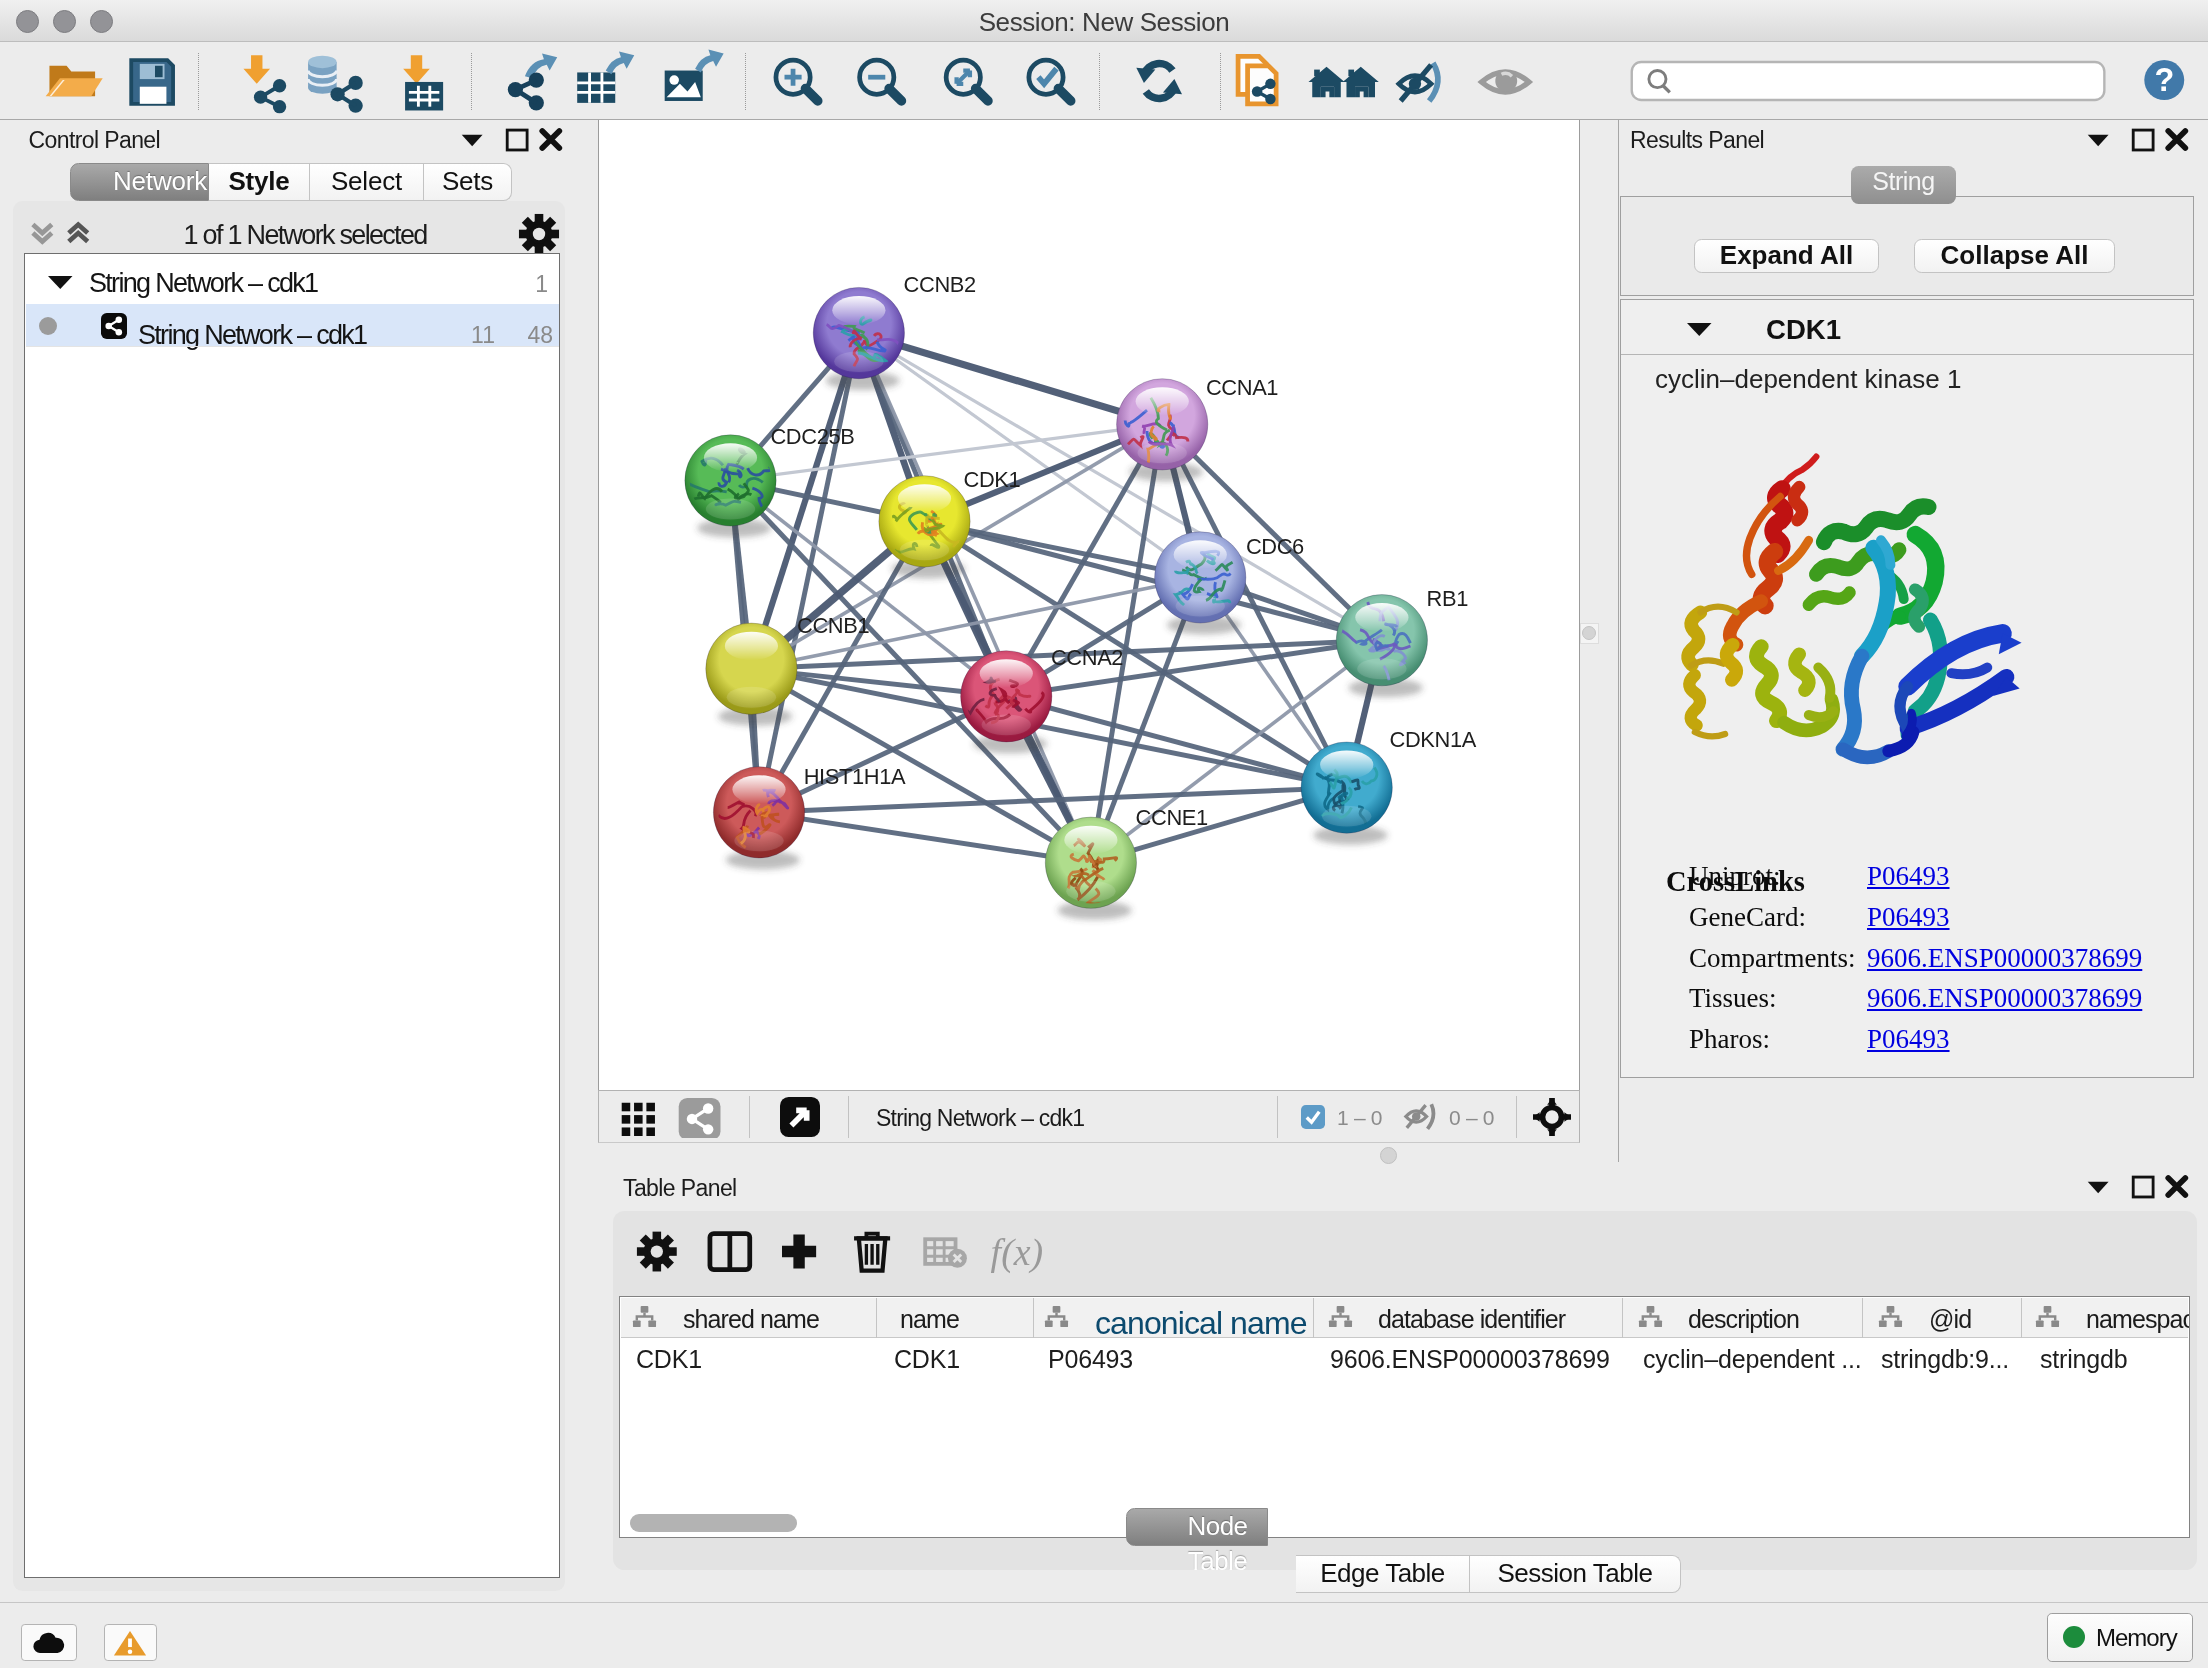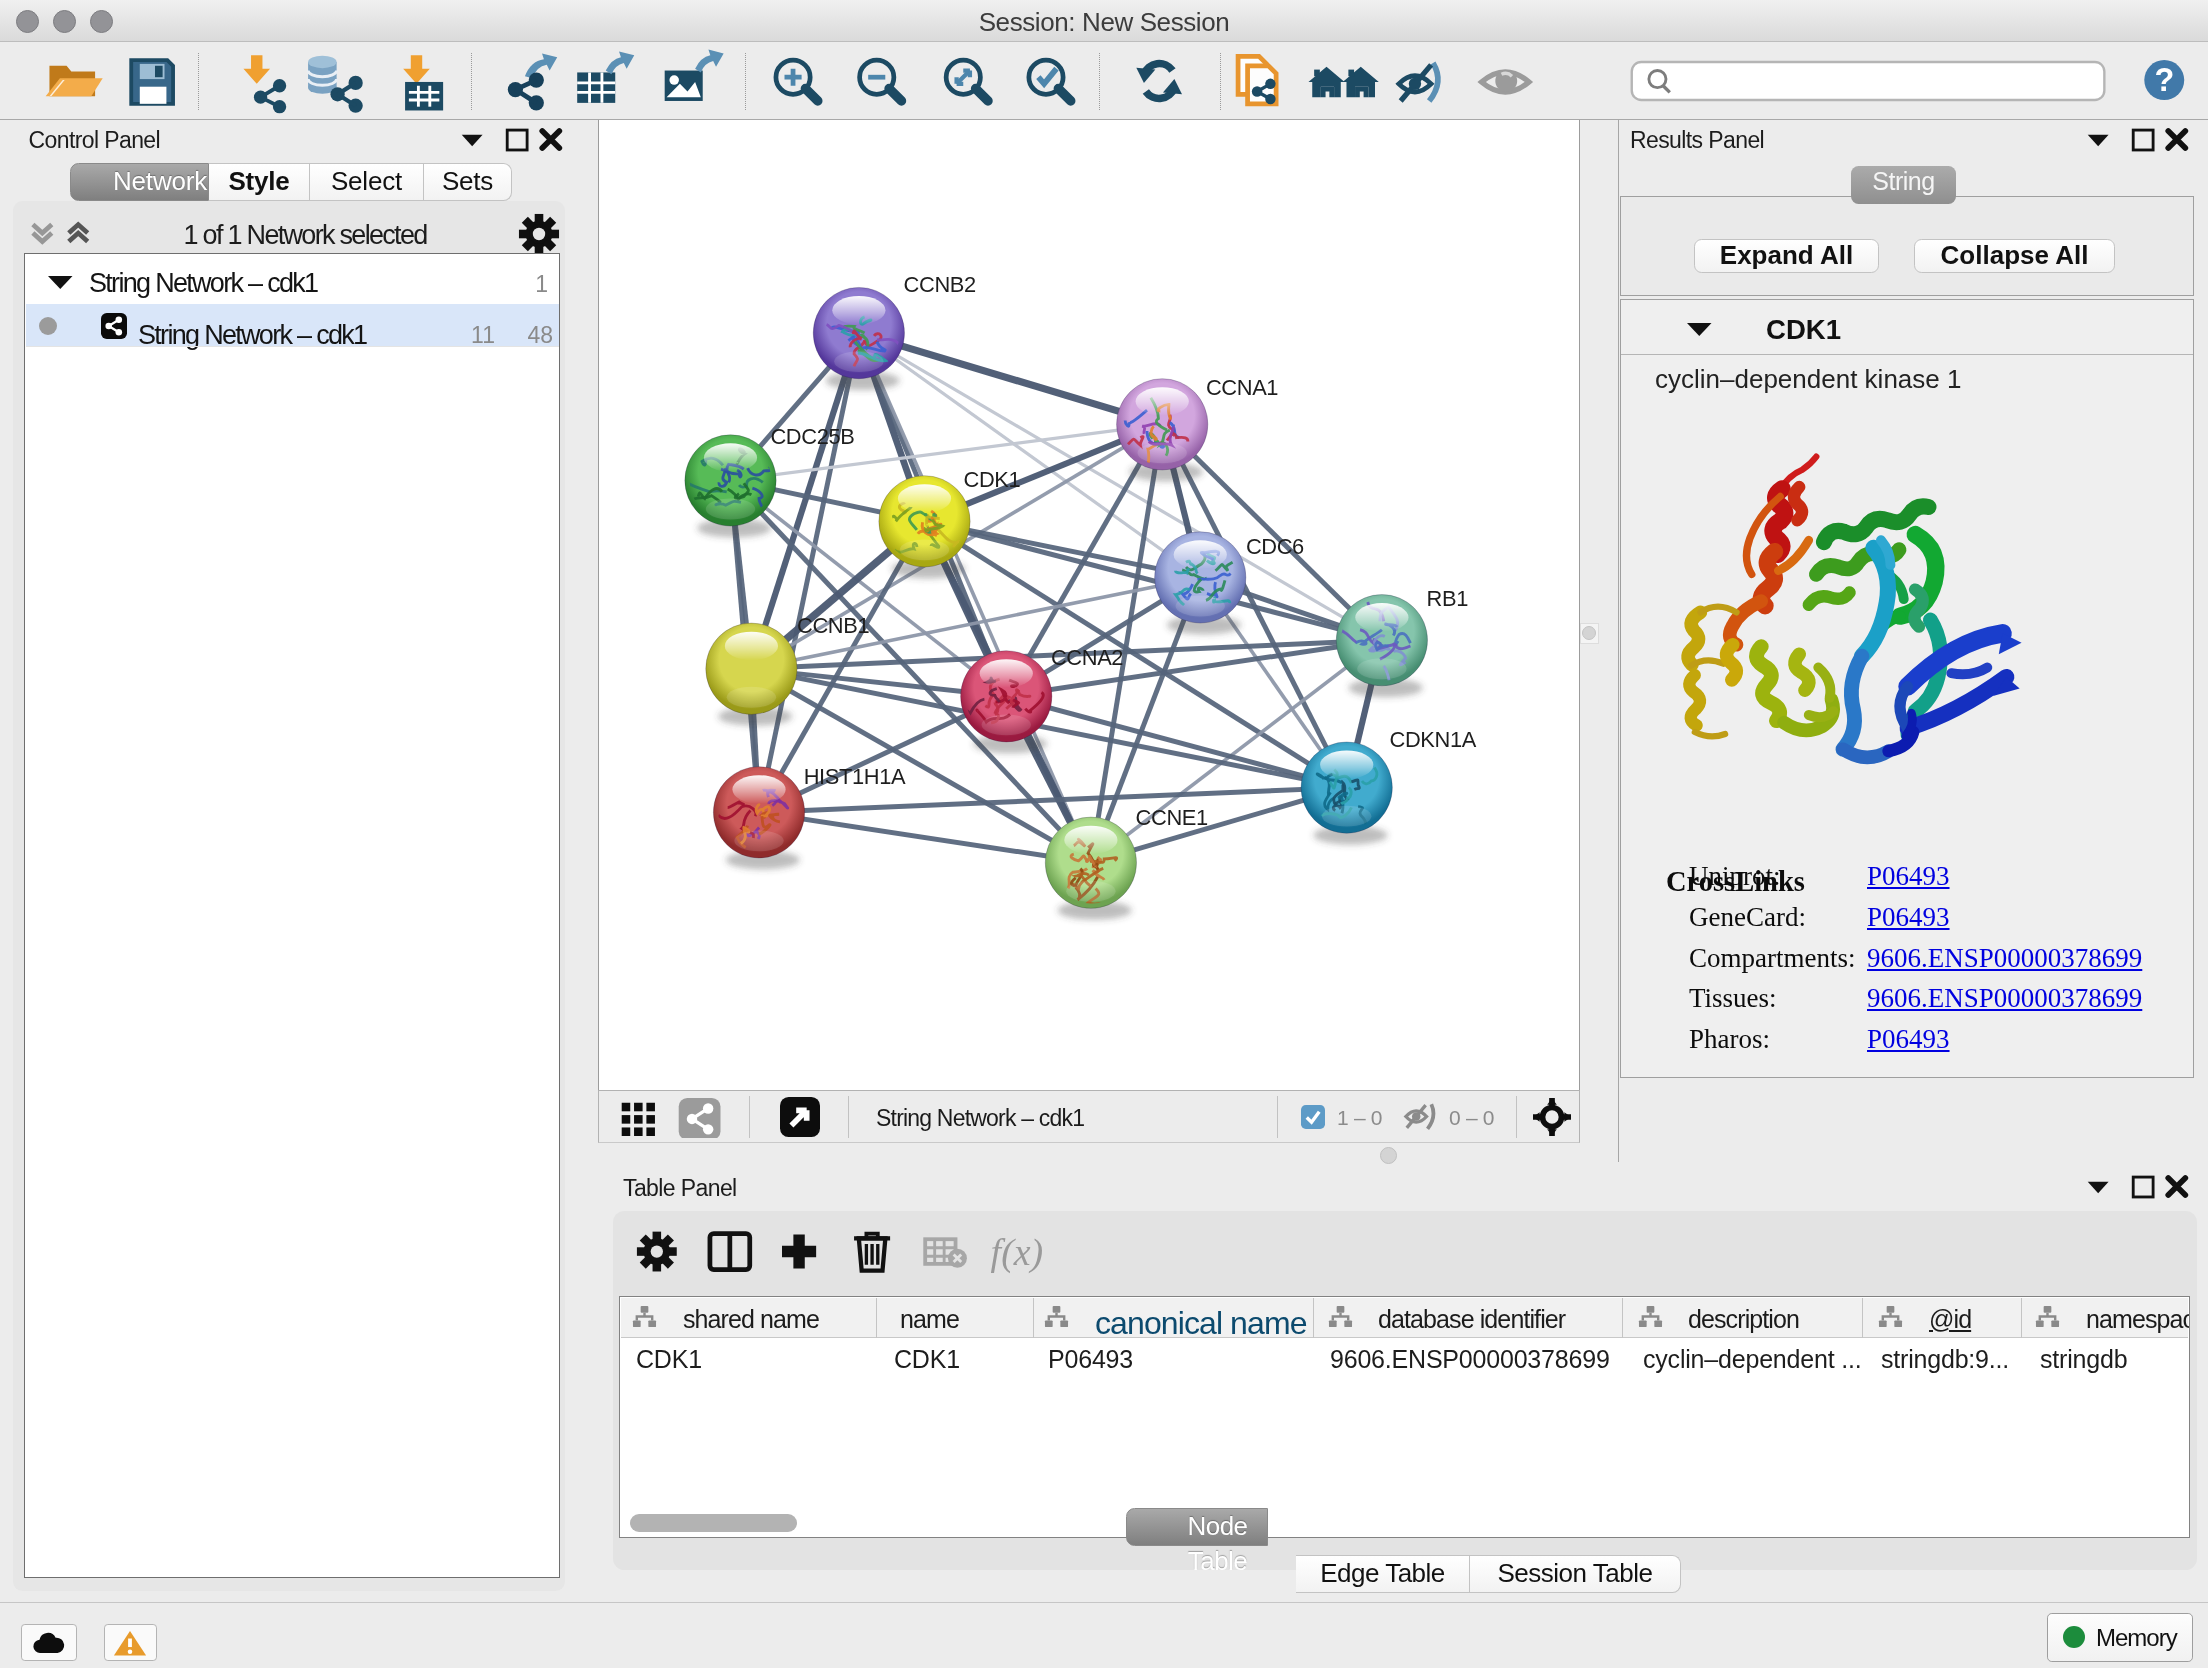--- a/index.html
+++ b/index.html
@@ -855,21 +855,21 @@
 </svg>
 <div class="t" style="left:1688px;top:1305px;font-size:25px;letter-spacing:-0.9px;color:#1b1b1b;">description</div>
 <svg class="abs" style="left:1878px;top:1305px;" width="25" height="25" viewBox="0 0 26 26">
 <g fill="#8a8a8a">
       <rect x="9" y="1" width="8" height="7" rx="1"></rect>
       <rect x="1" y="16" width="8" height="7" rx="1"></rect>
       <rect x="17" y="16" width="8" height="7" rx="1"></rect>
     </g>
 <path d="M13 8 L13 12 M5 16 L5 12 L21 12 L21 16" stroke="#8a8a8a" stroke-width="2.5" fill="none"></path>
 </svg>
-<div class="t" style="left:1929px;top:1305px;font-size:25px;letter-spacing:-0.9px;color:#1b1b1b;text-decoration:underline;">@id</div>
+<div class="t" style="left:1929px;top:1305px;font-size:25px;letter-spacing:-0.9px;color:#1b1b1b;">@id</div>
 <svg class="abs" style="left:2035px;top:1305px;" width="25" height="25" viewBox="0 0 26 26">
 <g fill="#8a8a8a">
       <rect x="9" y="1" width="8" height="7" rx="1"></rect>
       <rect x="1" y="16" width="8" height="7" rx="1"></rect>
       <rect x="17" y="16" width="8" height="7" rx="1"></rect>
     </g>
 <path d="M13 8 L13 12 M5 16 L5 12 L21 12 L21 16" stroke="#8a8a8a" stroke-width="2.5" fill="none"></path>
 </svg>
 <div class="t" style="left:2086px;top:1305px;width:103px;overflow:hidden;font-size:25px;letter-spacing:-0.9px;color:#1b1b1b;">namespace</div>
 <div class="t" style="left:636px;top:1345px;font-size:25px;letter-spacing:-0.2px;color:#1d1d1d;">CDK1</div>

